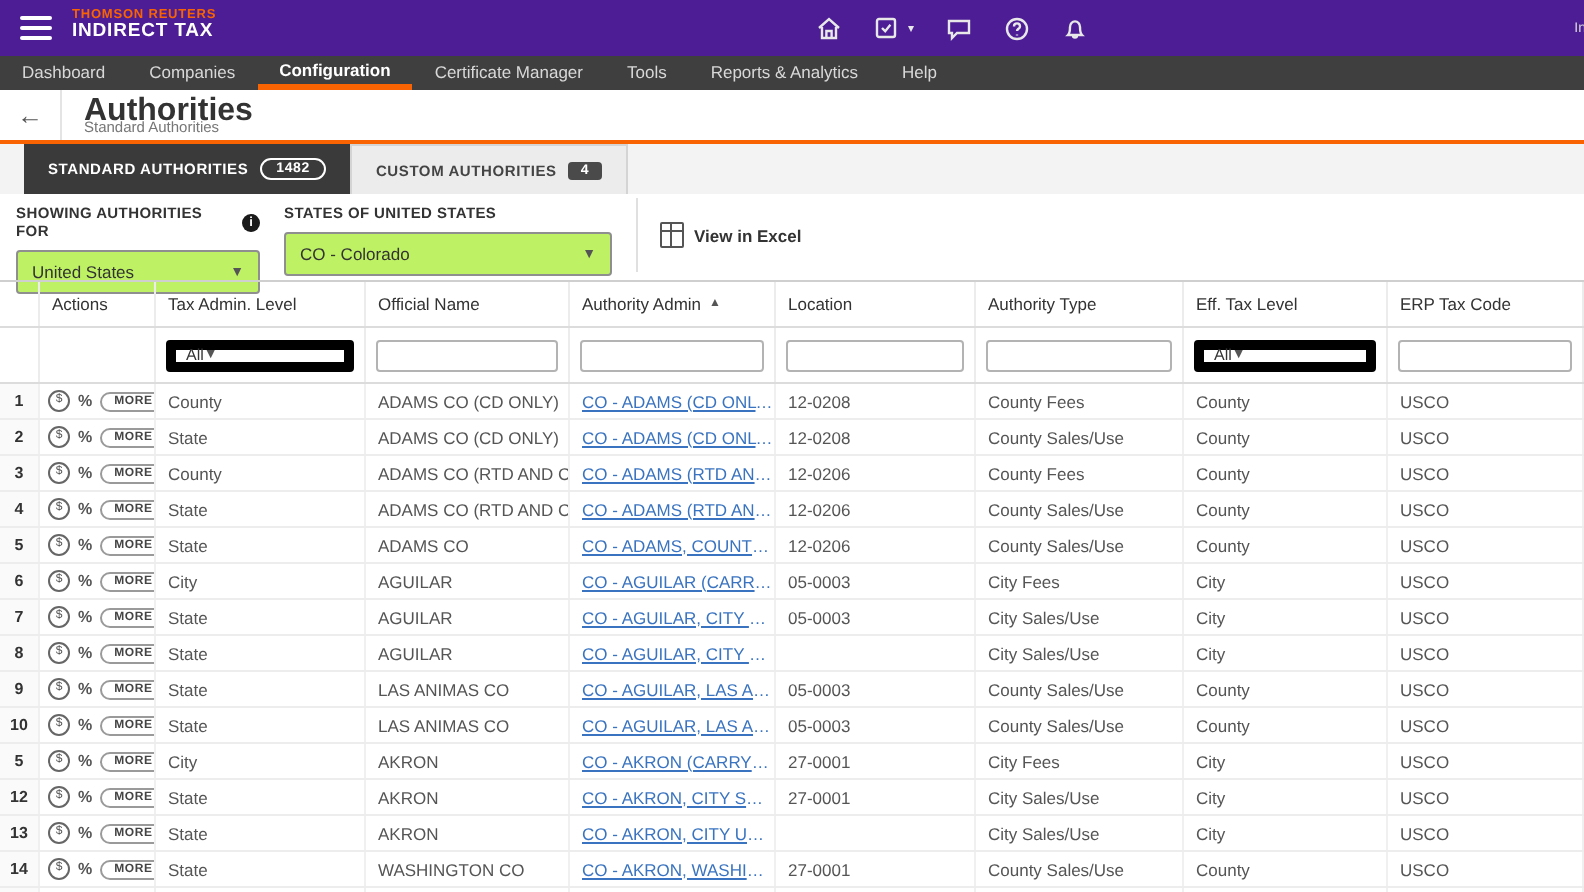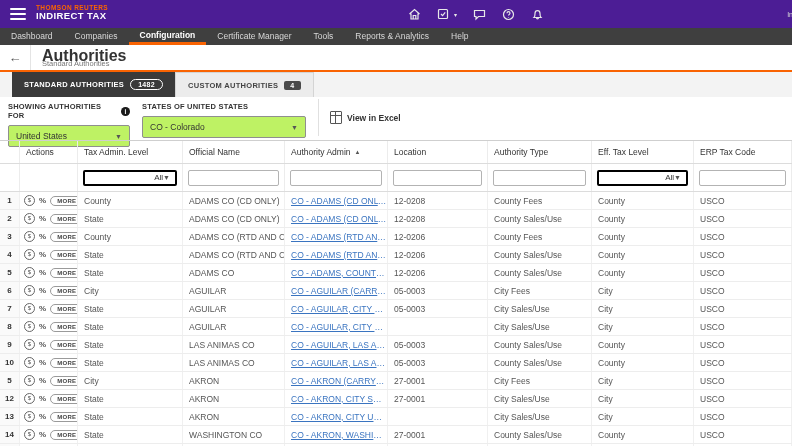--- a/index.html
+++ b/index.html
@@ -54,22 +54,22 @@
   .tablewrap{position:absolute;top:140px;left:0;right:0;bottom:0;overflow:hidden;border-top:1px solid #cfcfcf;}
   .grid{display:grid;grid-template-columns:20px 58px 105px 102px 103px 100px 104px 102px 98px;}
   .thead{height:22px;border-bottom:1px solid #dcdcdc;}
   .thead .hc{font-size:8.5px;font-weight:normal;color:#333;display:flex;align-items:center;padding-left:6px;
              border-right:1px solid #ececec;box-sizing:border-box;height:100%;}
   .sortcaret{font-size:6px;color:#555;margin-left:4px;}
   .tfilter{height:27px;border-bottom:1px solid #dcdcdc;}
   .tfilter .fc{display:flex;align-items:center;padding:0 5px;border-right:1px solid #ececec;box-sizing:border-box;height:100%;}
   .tfilter input{width:100%;height:16px;border:1px solid #b3b3b3;border-radius:2px;font-size:8px;padding:0 4px;
                  box-sizing:border-box;font-family:"Liberation Sans",sans-serif;}
-  .mini-select{width:100%;height:16px;border:2px solid #000000;border-radius:2px;background:#fff;display:flex;
-               align-items:center;justify-content:flex-end;padding:0 5px;font-size:8px;color:#333;box-sizing:border-box;cursor:pointer;}
+  .mini-select{width:100%;height:16px;border:5px solid #000000;border-radius:2px;background:#fff;display:flex;
+               align-items:center;justify-content:flex-start;padding:0 5px;font-size:8px;color:#333;box-sizing:border-box;cursor:pointer;}
   .trow{height:17px;border-bottom:1px solid #ededed;font-size:8.5px;color:#555;}
   .trow .c{display:flex;align-items:center;padding-left:6px;border-right:1px solid #f0f0f0;box-sizing:border-box;
            height:100%;white-space:nowrap;overflow:hidden;}
   .cnum{background:#fafafa;justify-content:center !important;padding-left:0 !important;font-weight:bold;color:#333;font-size:8px;}
   .cact{gap:4px;padding-left:4px !important;}
   .alink{color:#3a74c0;text-decoration:underline;cursor:pointer;overflow:hidden;text-overflow:ellipsis;white-space:nowrap;}
   .aicon{flex:0 0 auto;cursor:pointer;color:#555;}
   .ic-dollar{width:9px;height:9px;border:1px solid #666;border-radius:50%;font-size:6px;line-height:9px;text-align:center;display:inline-block;}
   .ic-pct{font-size:8px;font-weight:bold;color:#555;}
   .morebtn{font-size:6px;font-weight:bold;letter-spacing:.3px;color:#444;background:#fff;border:1px solid #9a9a9a;

